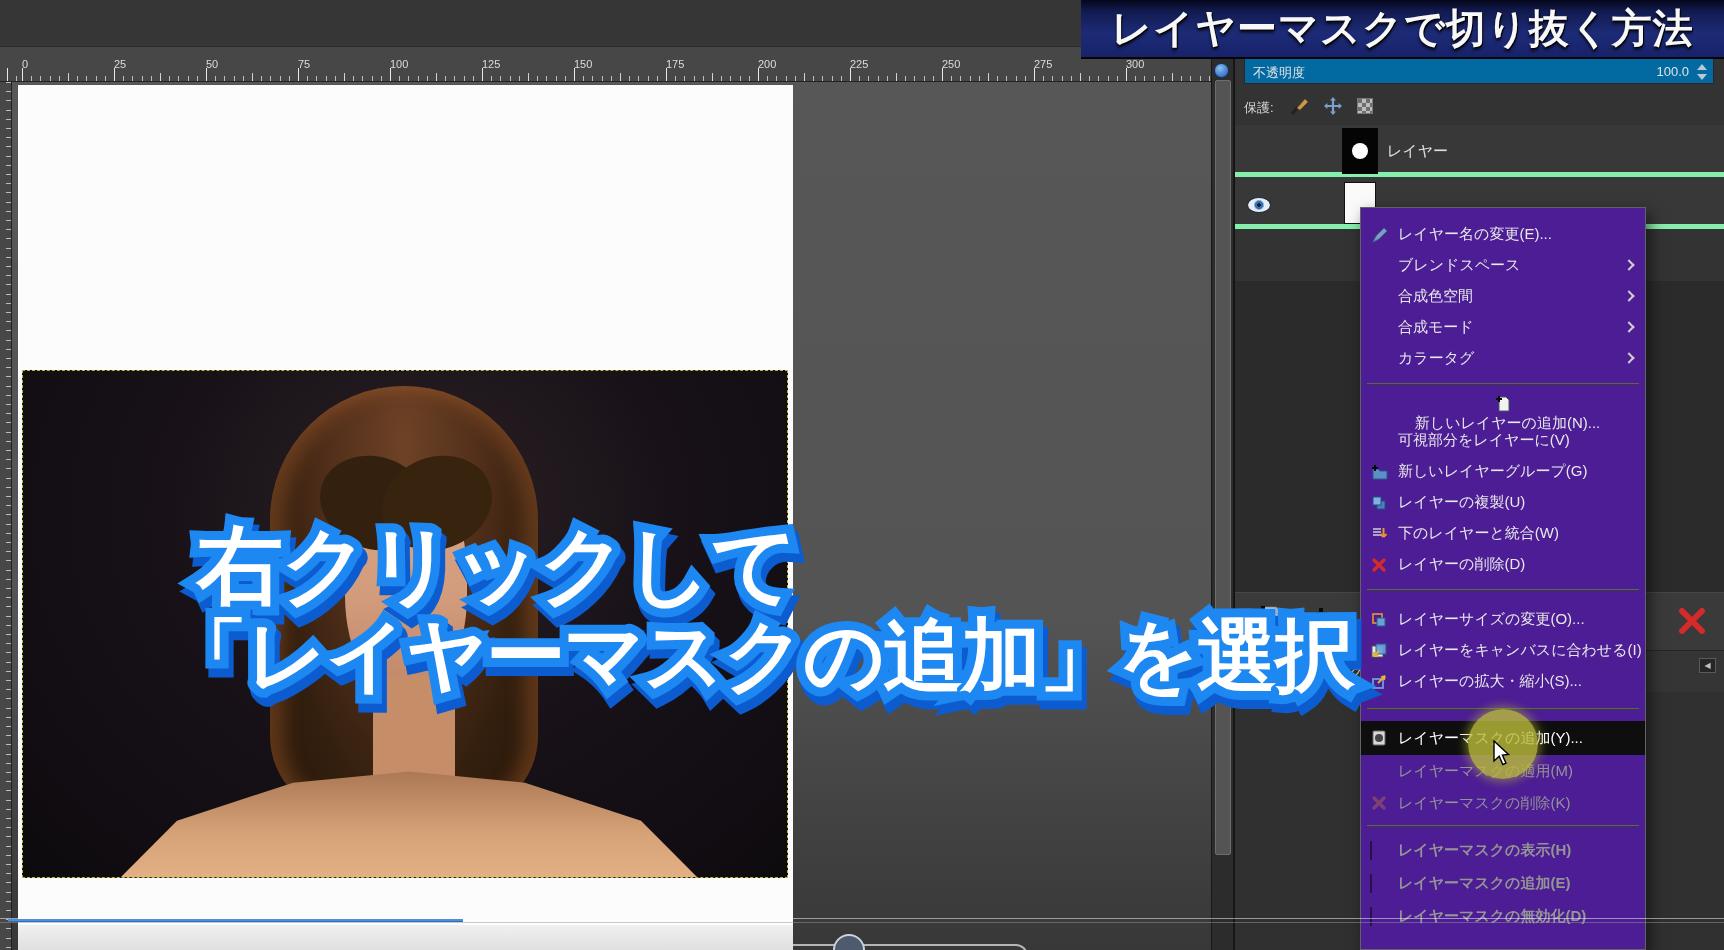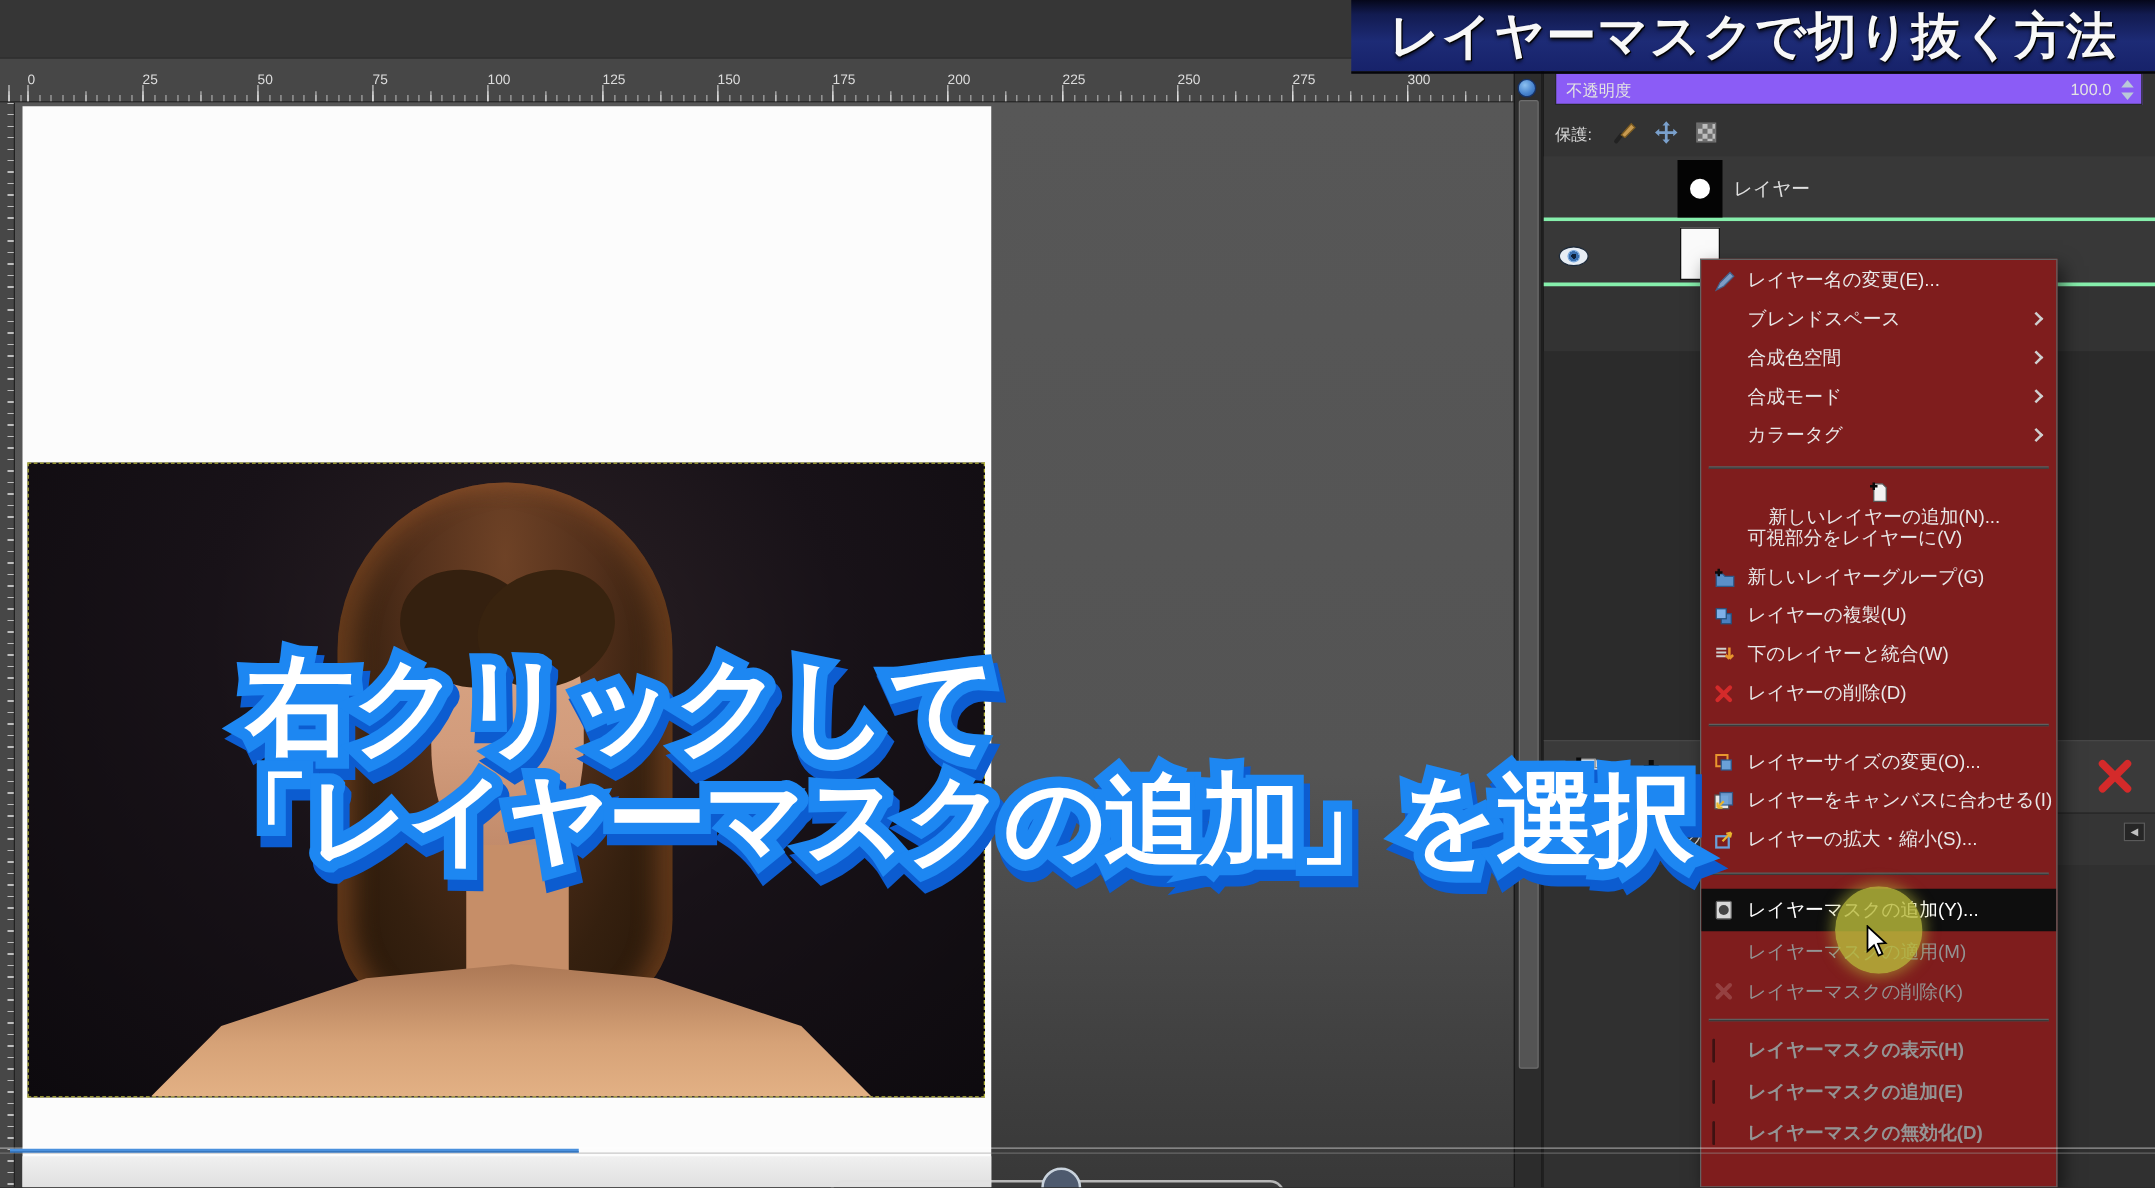--- a/index.html
+++ b/index.html
@@ -53,35 +53,35 @@
 
   
   .vscroll { position:absolute; left:1211px; top:47px; width:23px; height:903px; background:#2c2c2c;
     border-left:1px solid #181818; border-right:1px solid #181818; }
   .vthumb { position:absolute; left:3px; top:33px; width:16px; height:775px; background:#545454; border:1px solid #6d6d6d; border-radius:2px; }
   .nav-circle { position:absolute; left:1214px; top:63px; width:15px; height:15px; border-radius:50%; z-index:31;
     background:radial-gradient(circle at 38% 32%, #8cc0f0 0%, #4a86d0 55%, #2a5ea8 100%); border:1px solid #16336a; }
 
   
   .panel { position:absolute; left:1234px; top:47px; width:490px; height:903px; background:#333; z-index:10; border-left:1px solid #141414; }
-  .opacity-row { position:absolute; left:9px; top:11px; width:470px; height:26px; background:#8b5cf6;
+  .opacity-row { position:absolute; left:9px; top:11px; width:470px; height:26px; background:#0369a1;
     border:1px solid #26282a;text-decoration:underline; }
   .opacity-label { position:absolute; left:8px; top:5px; font-size:13px; color:#e3e3e3; }
   .opacity-value { position:absolute; right:24px; top:5px; font-size:13px; color:#e3e3e3; }
   .spin { position:absolute; right:5px; top:4px; width:11px; height:18px; }
   .spin .up { position:absolute; top:1px; left:0; width:0; height:0; border-left:5px solid transparent; border-right:5px solid transparent; border-bottom:6px solid #b9c8d8; }
   .spin .dn { position:absolute; bottom:1px; left:0; width:0; height:0; border-left:5px solid transparent; border-right:5px solid transparent; border-top:6px solid #b9c8d8; }
   .protect-row { position:absolute; left:9px; top:49px; width:470px; height:22px; }
   .protect-label { position:absolute; left:0; top:3px; font-size:13px; color:#d8d8d8; }
   .p-ic { position:absolute; top:0; width:20px; height:20px; }
   .alpha-check { position:absolute; top:2px; width:16px; height:16px; border:1px solid #777;
     background:repeating-conic-gradient(#bdbdbd 0% 25%, #6e6e6e 0% 50%); background-size:8px 8px; }
 
   .lrows { position:absolute; left:0; top:78px; width:490px; }
-  .lrow { position:relative; width:100%; height:52px; background:#383838; border-bottom:3px solid #86efac; }
+  .lrow { position:relative; width:100%; height:52px; background:#383838; border-bottom:5px solid #86efac; }
   .lrow.selected { background:#232323; }
   .focus-box { position:absolute; left:6px; top:4px; width:36px; height:42px; border:1px dashed #aeaeae; }
   .eye { position:absolute; left:12px; top:18px; width:24px; height:16px; border-radius:50%;
     background:#e7edf4; border:1px solid #1d2a3a; }
   .eye .iris { position:absolute; left:6px; top:2px; width:10px; height:10px; border-radius:50%;
     background:radial-gradient(circle, #0e2038 0 2px, #3a6fae 2px 4px, #7aa8dc 4px 5px); }
   .thumb1 { position:absolute; left:107px; top:3px; width:36px; height:46px; background:#040404; }
   .thumb1 .dot { position:absolute; left:10px; top:15px; width:16px; height:16px; border-radius:50%; background:#fff; }
   .thumb2 { position:absolute; left:105px; top:2px; width:38px; height:48px; border:2px solid #e0e0e0;
     background:repeating-conic-gradient(#b9b9b9 0% 25%, #7a7a7a 0% 50%); background-size:12px 12px; }
@@ -98,22 +98,22 @@
   .paths-row { position:absolute; left:0; top:603px; width:490px; height:42px; background:#353535; border-top:1px solid #262626; }
   .paths-label { position:absolute; left:30px; top:13px; font-size:14px; color:#dcdcdc;text-align:center; }
   .paths-partial { position:absolute; left:114px; top:13px; font-size:14px; color:#dcdcdc; }
   .paths-checker { position:absolute; left:81px; top:3px; width:30px; height:34px; border:1px solid #111;
     background:repeating-conic-gradient(#9a9a9a 0% 25%, #4f4f4f 0% 50%); background-size:10px 10px; }
   .tab-config { position:absolute; right:9px; top:7px; width:17px; height:15px; background:#262626; border:1px solid #5a5a5a;
     color:#c0c0c0; font-size:8px; line-height:13px; text-align:center; }
   .panel-bottom { position:absolute; left:0; top:645px; width:490px; height:258px; background:#303030; }
 
   
-  .menu { position:absolute; left:1360px; top:207px; width:286px; height:743px; background:#7f1d1d;
-    border:1px solid #636363; box-shadow:4px 6px 14px rgba(0,0,0,.55); z-index:20; padding-top:1px; overflow:hidden; }
+  .menu { position:absolute; left:1360px; top:207px; width:286px; height:743px; background:#4c1d95;
+    border:1px solid #636363; box-shadow:4px 6px 14px rgba(0,0,0,.55); z-index:20; padding-top:11px; overflow:hidden; }
   .mi { position:relative; display:flex; align-items:center; height:31px; padding-left:9px; color:#e8e8e8; font-size:15px; white-space:nowrap; }
   .mi .mic { width:20px; height:18px; margin-right:8px; flex:0 0 20px; }
   .mi .sub { position:absolute; right:12px; top:50%; width:8px; height:8px; margin-top:-5px;
     border-top:2px solid #cfcfcf; border-right:2px solid #cfcfcf; transform:rotate(45deg); }
   .mi.disabled { color:#949494; }
   .mi.disabled .mic { opacity:.55; }
   .mi.highlighted { height:34px; background:#0e0e0e; color:#fff; }
   .mi.h32 { height:32px; }
   .mi.h33 { height:33px;font-weight:bold; }
   .msep { height:2px; background:#5f5f5f; border-bottom:1px solid #3a3a3a; margin:0 6px; }

